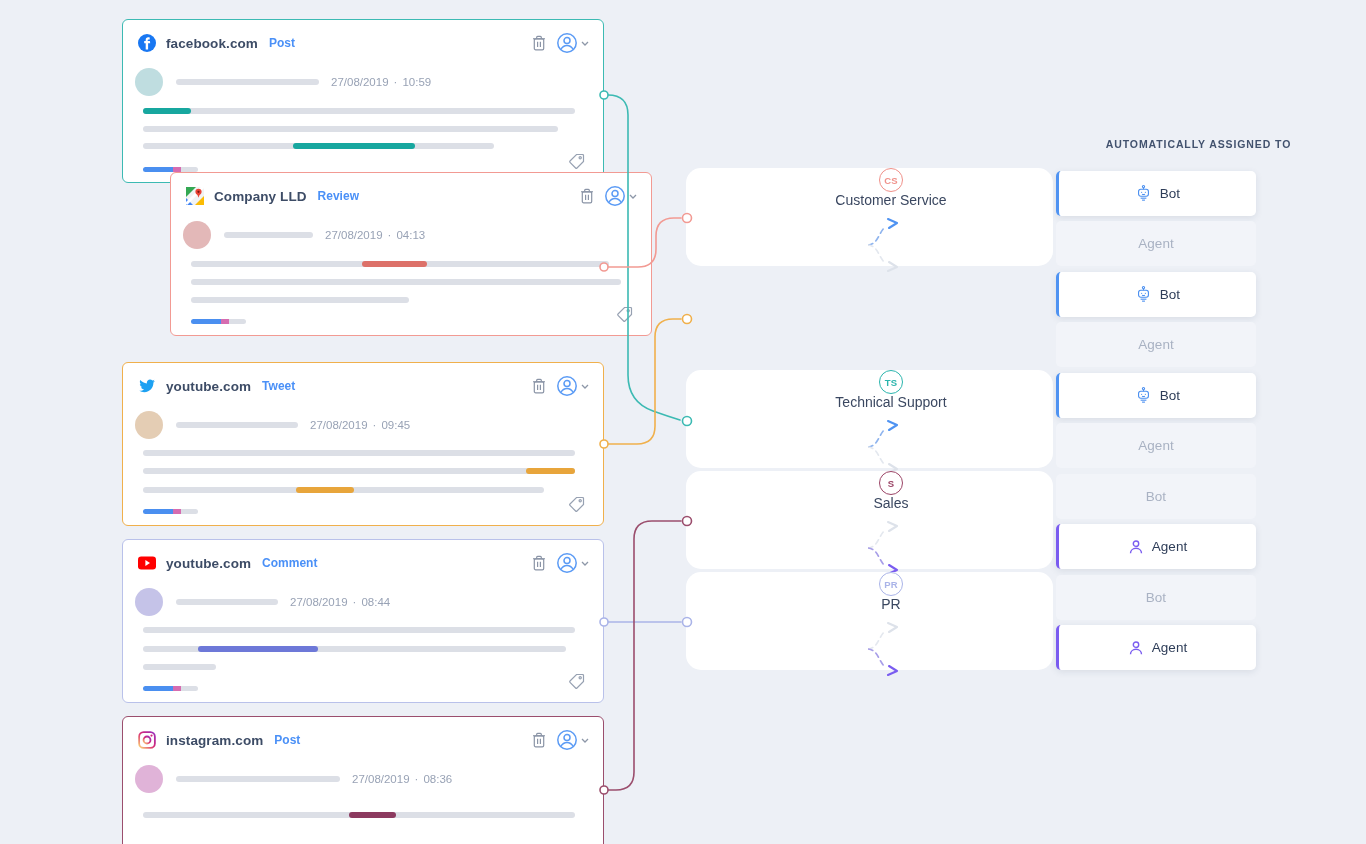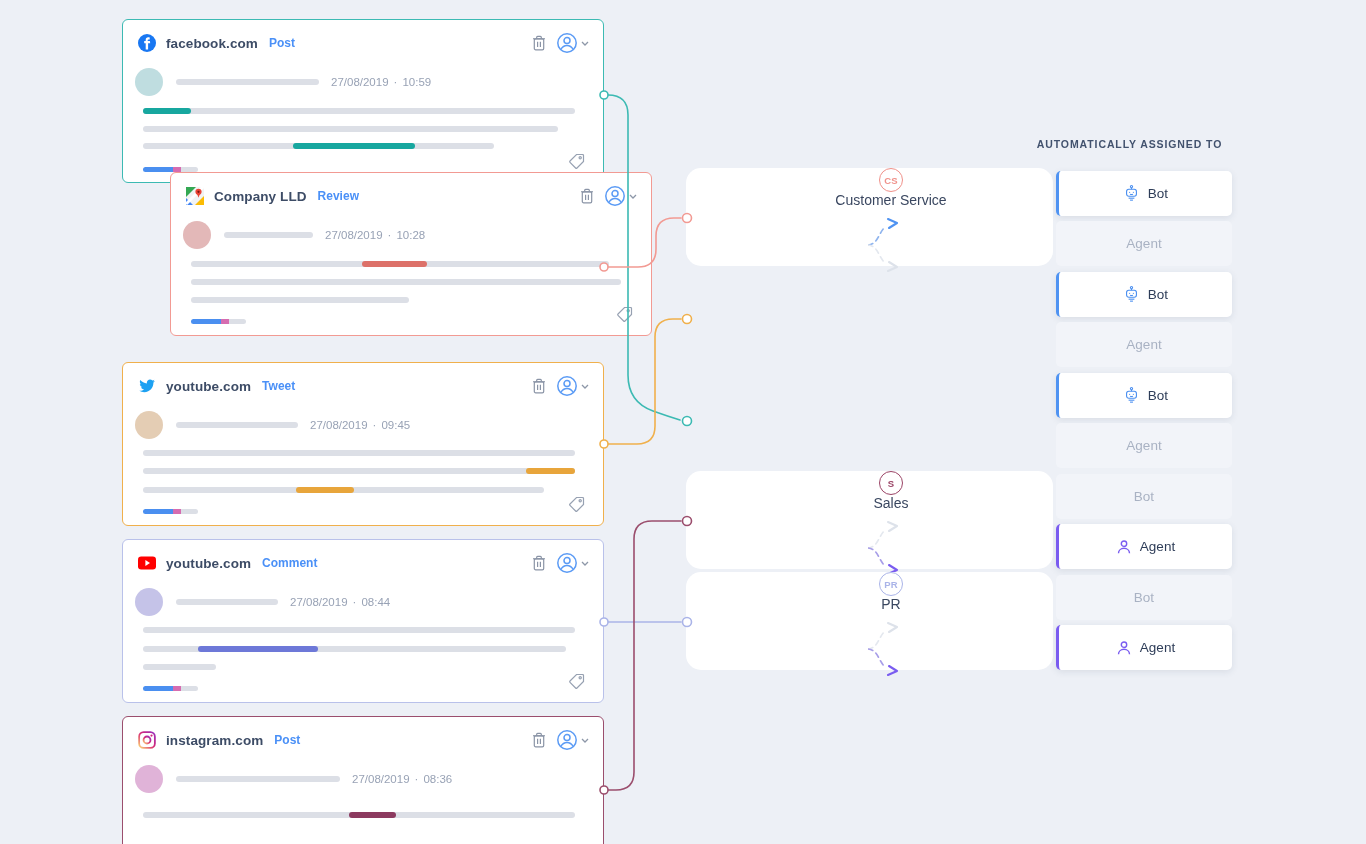--- a/index.html
+++ b/index.html
@@ -56,25 +56,25 @@
   .cat-row[data-assigned="Bot"] .br-top-head{stroke:#4f93f2;}
   .cat-row[data-assigned="Bot"] .br-bot-curve{stroke:#e4e8ef;}
   .cat-row[data-assigned="Bot"] .br-bot-head{stroke:#dde2ea;}
   .cat-row[data-assigned="Agent"] .br-top-curve{stroke:#e4e8ef;}
   .cat-row[data-assigned="Agent"] .br-top-head{stroke:#dde2ea;}
   .cat-row[data-assigned="Agent"] .br-bot-curve{stroke:#a89fe8;}
   .cat-row[data-assigned="Agent"] .br-bot-head{stroke:#7a5cf0;}
 
   
   .assigned-header{
-    position:absolute;left:1035px;width:189px;top:138px;text-align:center;
+    position:absolute;left:1104px;width:189px;top:138px;text-align:center;
     font-size:10.5px;font-weight:600;letter-spacing:.9px;color:#42526e;
   }
   .assign-cell{
-    position:absolute;left:1056px;width:176px;height:45px;border-radius:5px;
+    position:absolute;left:1056px;width:200px;height:45px;border-radius:5px;
     background:#f2f4f9;color:#a9b2c3;
     display:flex;align-items:center;justify-content:center;gap:8px;
     font-size:13.5px;box-sizing:border-box;cursor:pointer;
   }
   .assign-cell[data-active="true"]{
     background:#fff;color:#2e3d58;box-shadow:0 2px 7px rgba(40,55,90,.10);
   }
   .assign-cell[data-active="true"][data-role="Bot"]{border-left:3px solid #4f93f2;}
   .assign-cell[data-active="true"][data-role="Agent"]{border-left:3px solid #7a5cf0;}
   .assign-cell:not([data-active="true"]) .cell-icon{display:none;}
@@ -179,21 +179,21 @@
           </svg>
         </button>
       </span>
     </div>
     <div class="byline">
       <span class="avatar" style="background-color: rgb(227, 184, 184);"></span>
       <span class="name-bar" style="width:89px;"></span>
       <span class="byline-meta">
           <span>27/08/2019</span>
           <span>·</span>
-          <span>10:28</span>
+          <span>04:13</span>
         </span>
     </div>
     <div class="sk" style="top:88px;width:418px;"></div>
     <div class="sk-hl" style="top: 88px; left: 191px; width: 65px; background-color: rgb(221, 113, 105);"></div>
     <div class="sk" style="top:106px;width:430px;"></div>
     <div class="sk" style="top:124px;width:218px;"></div>
     <div class="mini" style="top:146px;"></div>
     <span class="tag-wrap">
       <svg width="17" height="17" viewBox="0 0 17 17" fill="none" stroke="#97a1b2" stroke-width="1.2">
         <g transform="rotate(90 8.5 8.5)">
@@ -369,20 +369,31 @@
     <span class="dash"></span>
     <svg class="branch" viewBox="0 0 42 70">
       <path class="br-top-curve" d="M0 35 C10 34 10 24 17 17"></path>
       <path class="br-top-head" d="M20 9 L29 13 L21 18"></path>
       <path class="br-bot-curve" d="M0 35 C10 36 10 46 17 53"></path>
       <path class="br-bot-head" d="M20 61 L29 57 L21 52"></path>
     </svg>
   </div>
 
 
+  <div class="cat-row" style="top:370px;" data-assigned="Bot">
+    <span class="cat-icon" style="border-color: rgb(43, 181, 173); color: rgb(43, 181, 173);">TS</span>
+    <span class="cat-label">Technical Support</span>
+    <span class="dash"></span>
+    <svg class="branch" viewBox="0 0 42 70">
+      <path class="br-top-curve" d="M0 35 C10 34 10 24 17 17"></path>
+      <path class="br-top-head" d="M20 9 L29 13 L21 18"></path>
+      <path class="br-bot-curve" d="M0 35 C10 36 10 46 17 53"></path>
+      <path class="br-bot-head" d="M20 61 L29 57 L21 52"></path>
+    </svg>
+  </div>
 
   <div class="cat-row" style="top:471px;" data-assigned="Agent">
     <span class="cat-icon" style="border-color: rgb(155, 68, 102); color: rgb(155, 68, 102);">S</span>
     <span class="cat-label">Sales</span>
     <span class="dash"></span>
     <svg class="branch" viewBox="0 0 42 70">
       <path class="br-top-curve" d="M0 35 C10 34 10 24 17 17"></path>
       <path class="br-top-head" d="M20 9 L29 13 L21 18"></path>
       <path class="br-bot-curve" d="M0 35 C10 36 10 46 17 53"></path>
       <path class="br-bot-head" d="M20 61 L29 57 L21 52"></path>

